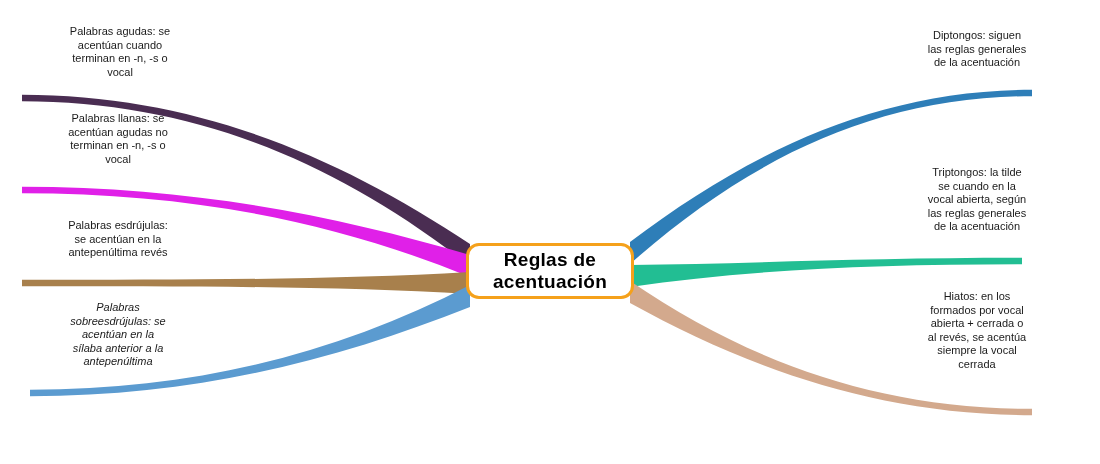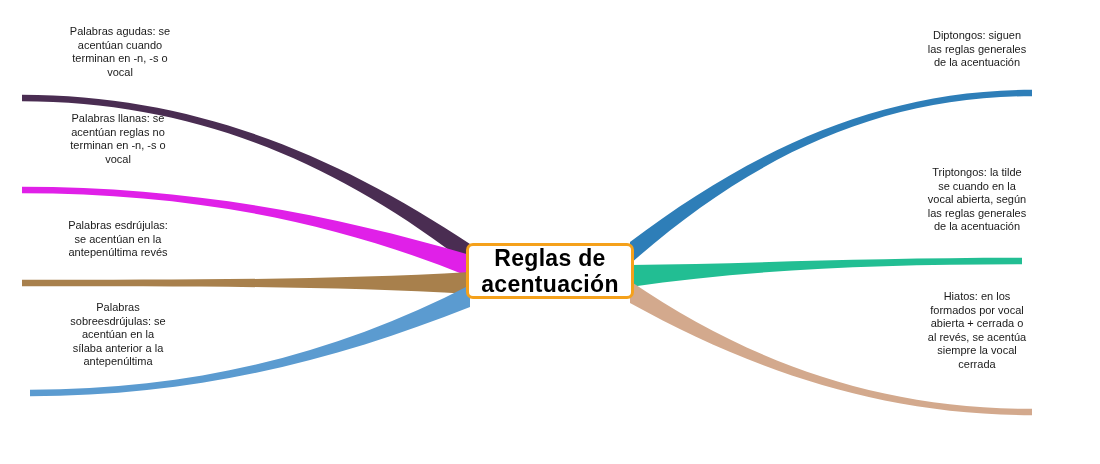--- a/index.html
+++ b/index.html
@@ -29,26 +29,26 @@
     white-space:pre-line;
     -webkit-hyphens:none;hyphens:none;
   }
   .center-node{
     position:absolute;
     left:466px;top:243px;
     width:168px;height:56px;
     box-sizing:border-box;
     background:#ffffff;
     border:3px solid #F5A11B;
-    border-radius:7px;
+    border-radius:13px;
     display:flex;
     align-items:center;
     justify-content:center;
     text-align:center;
-    font-size:23px;
+    font-size:19px;
     font-weight:bold;
     color:#000000;
     line-height:1.15;
     letter-spacing:0.3px;
     white-space:pre-line;
     z-index:5;
   }
 </style>
 </head>
 <body>
@@ -67,27 +67,27 @@
 
   <div class="center-node">Reglas  de
 acentuación</div>
 
   <div id="labels">
       <div class="node-label" style="left: 20px; top: 25px; width: 200px;">Palabras  agudas:  se
 acentúan  cuando
 terminan  en  -n,  -s  o
 vocal</div>
       <div class="node-label" style="left: 18px; top: 112px; width: 200px;">Palabras  llanas:  se
-acentúan  reglas  no
+acentúan  agudas  no
 terminan  en  -n,  -s  o
 vocal</div>
       <div class="node-label" style="left: 18px; top: 219px; width: 200px;">Palabras  esdrújulas:
 se  acentúan  en  la
 antepenúltima  revés</div>
-      <div class="node-label" style="left: 18px; top: 301px; width: 200px;">Palabras
+      <div class="node-label" style="left: 18px; top: 301px; width: 200px; font-style: italic;">Palabras
 sobreesdrújulas:  se
 acentúan  en  la
 sílaba  anterior  a  la
 antepenúltima</div>
       <div class="node-label" style="left: 872px; top: 29px; width: 210px;">Diptongos:  siguen
 las  reglas  generales
 de  la  acentuación</div>
       <div class="node-label" style="left: 872px; top: 166px; width: 210px;">Triptongos:  la  tilde
 se  cuando  en  la
 vocal  abierta,  según

